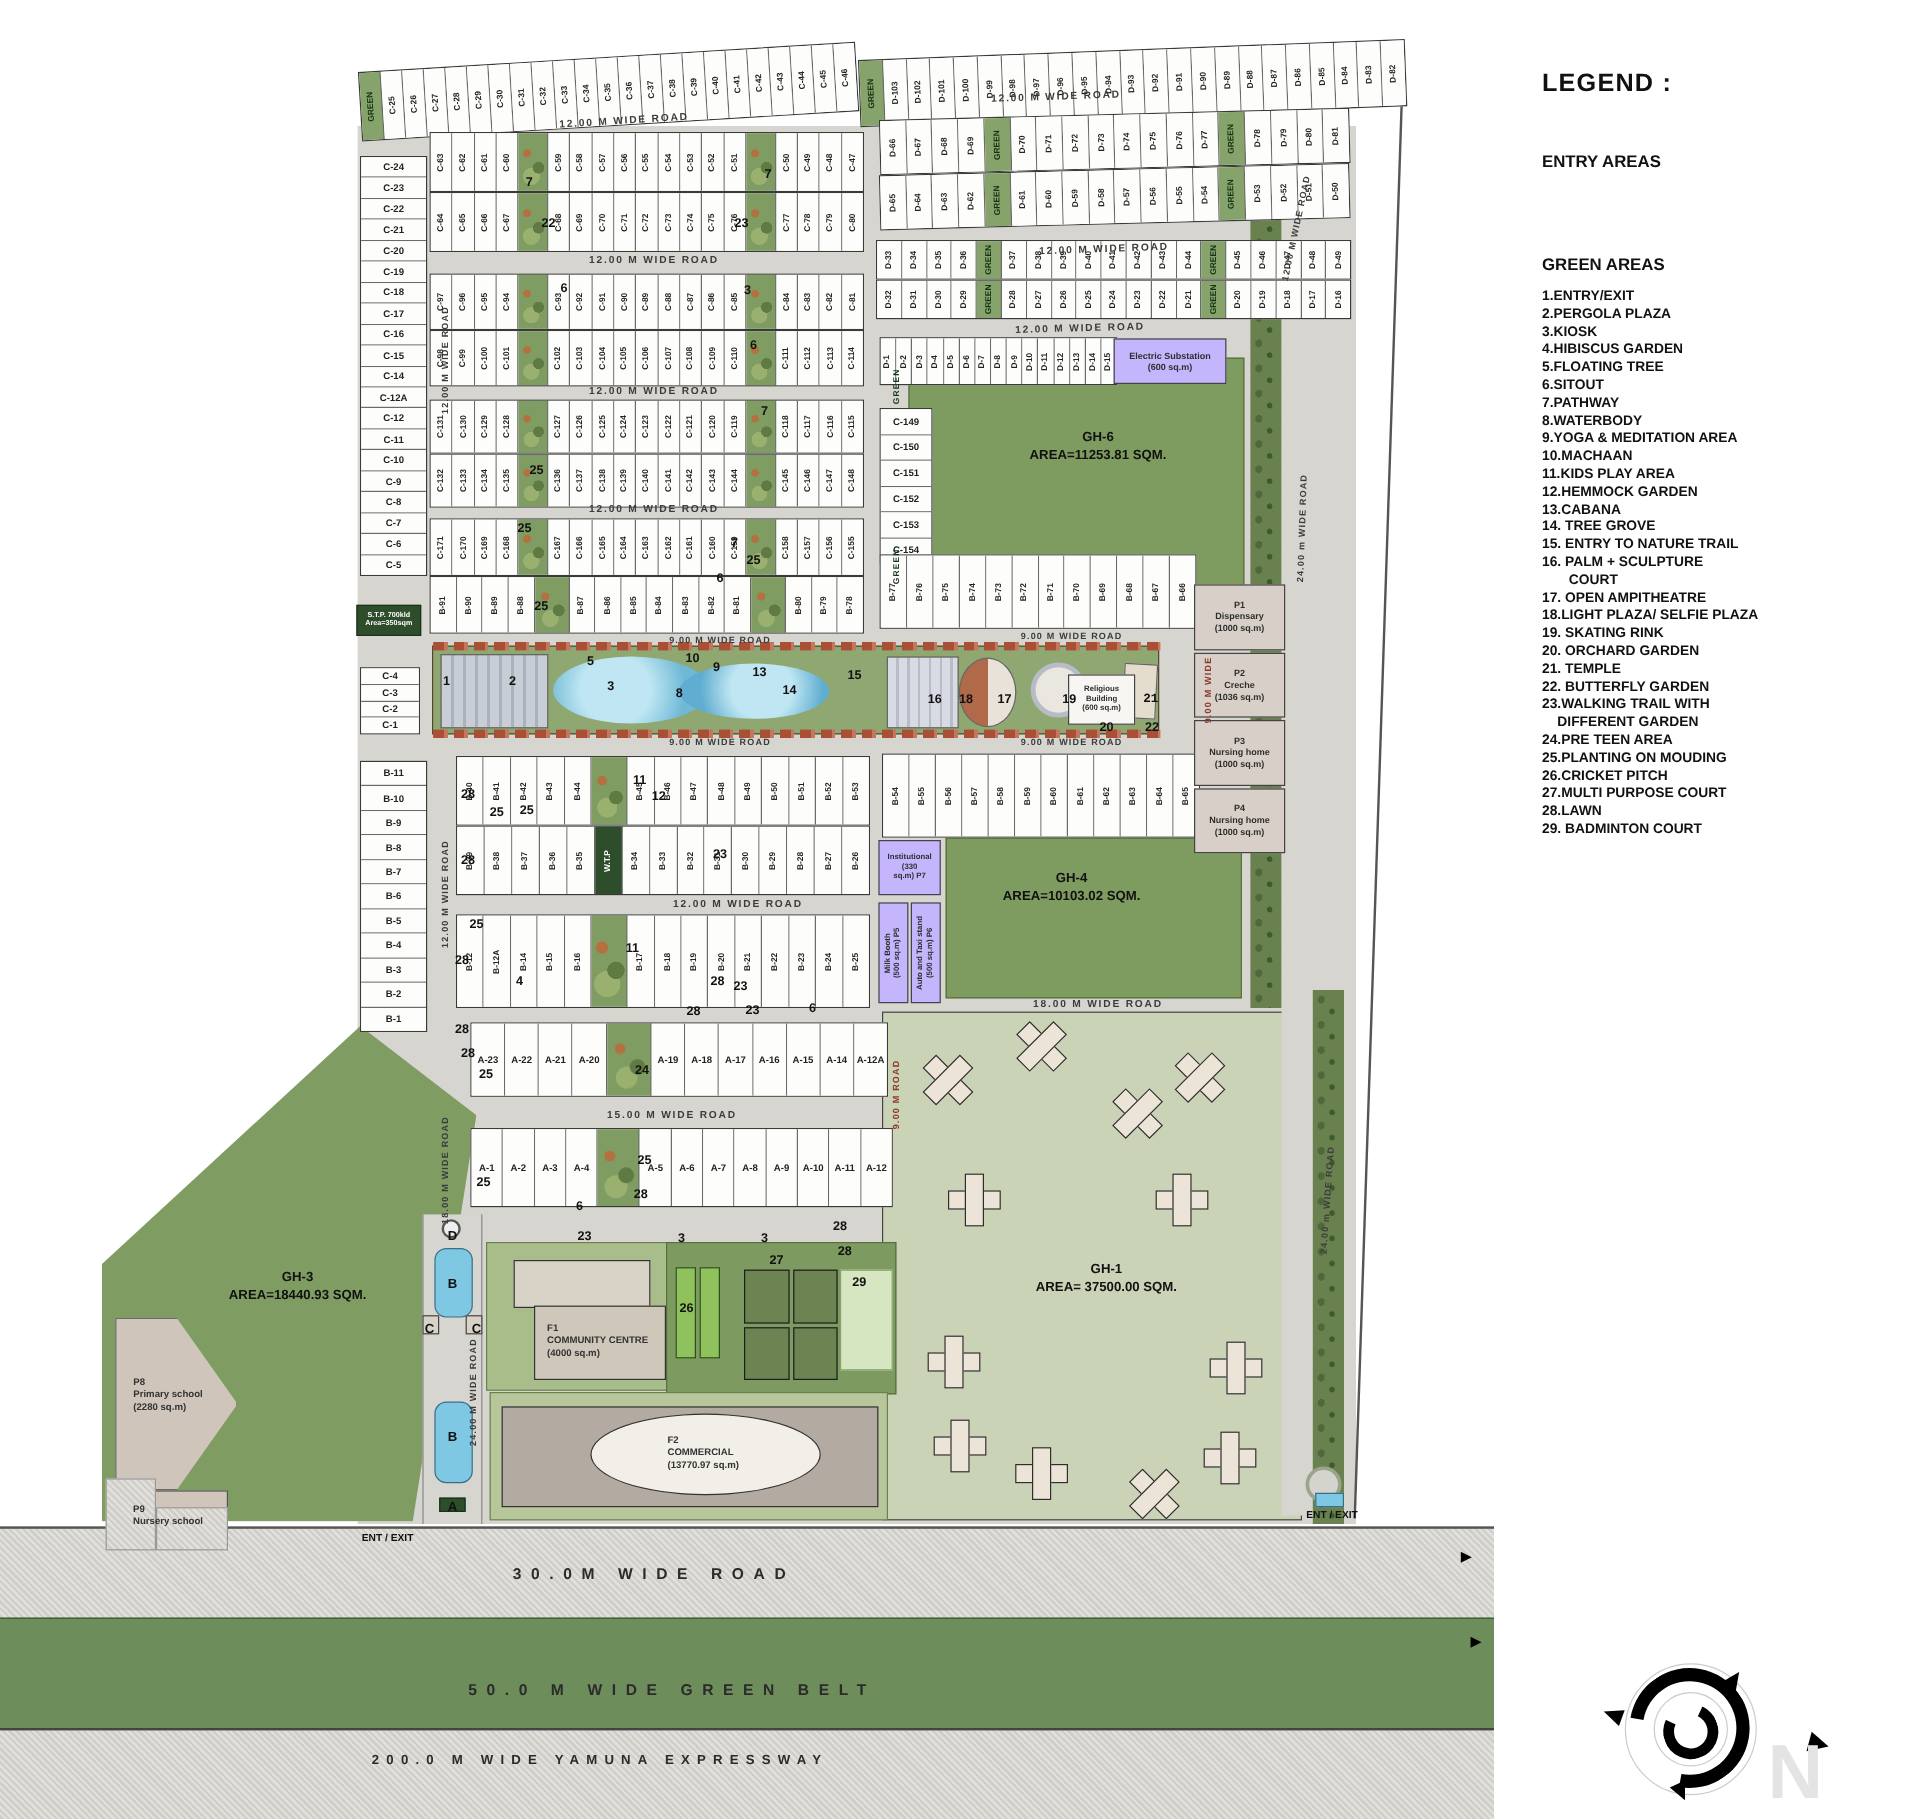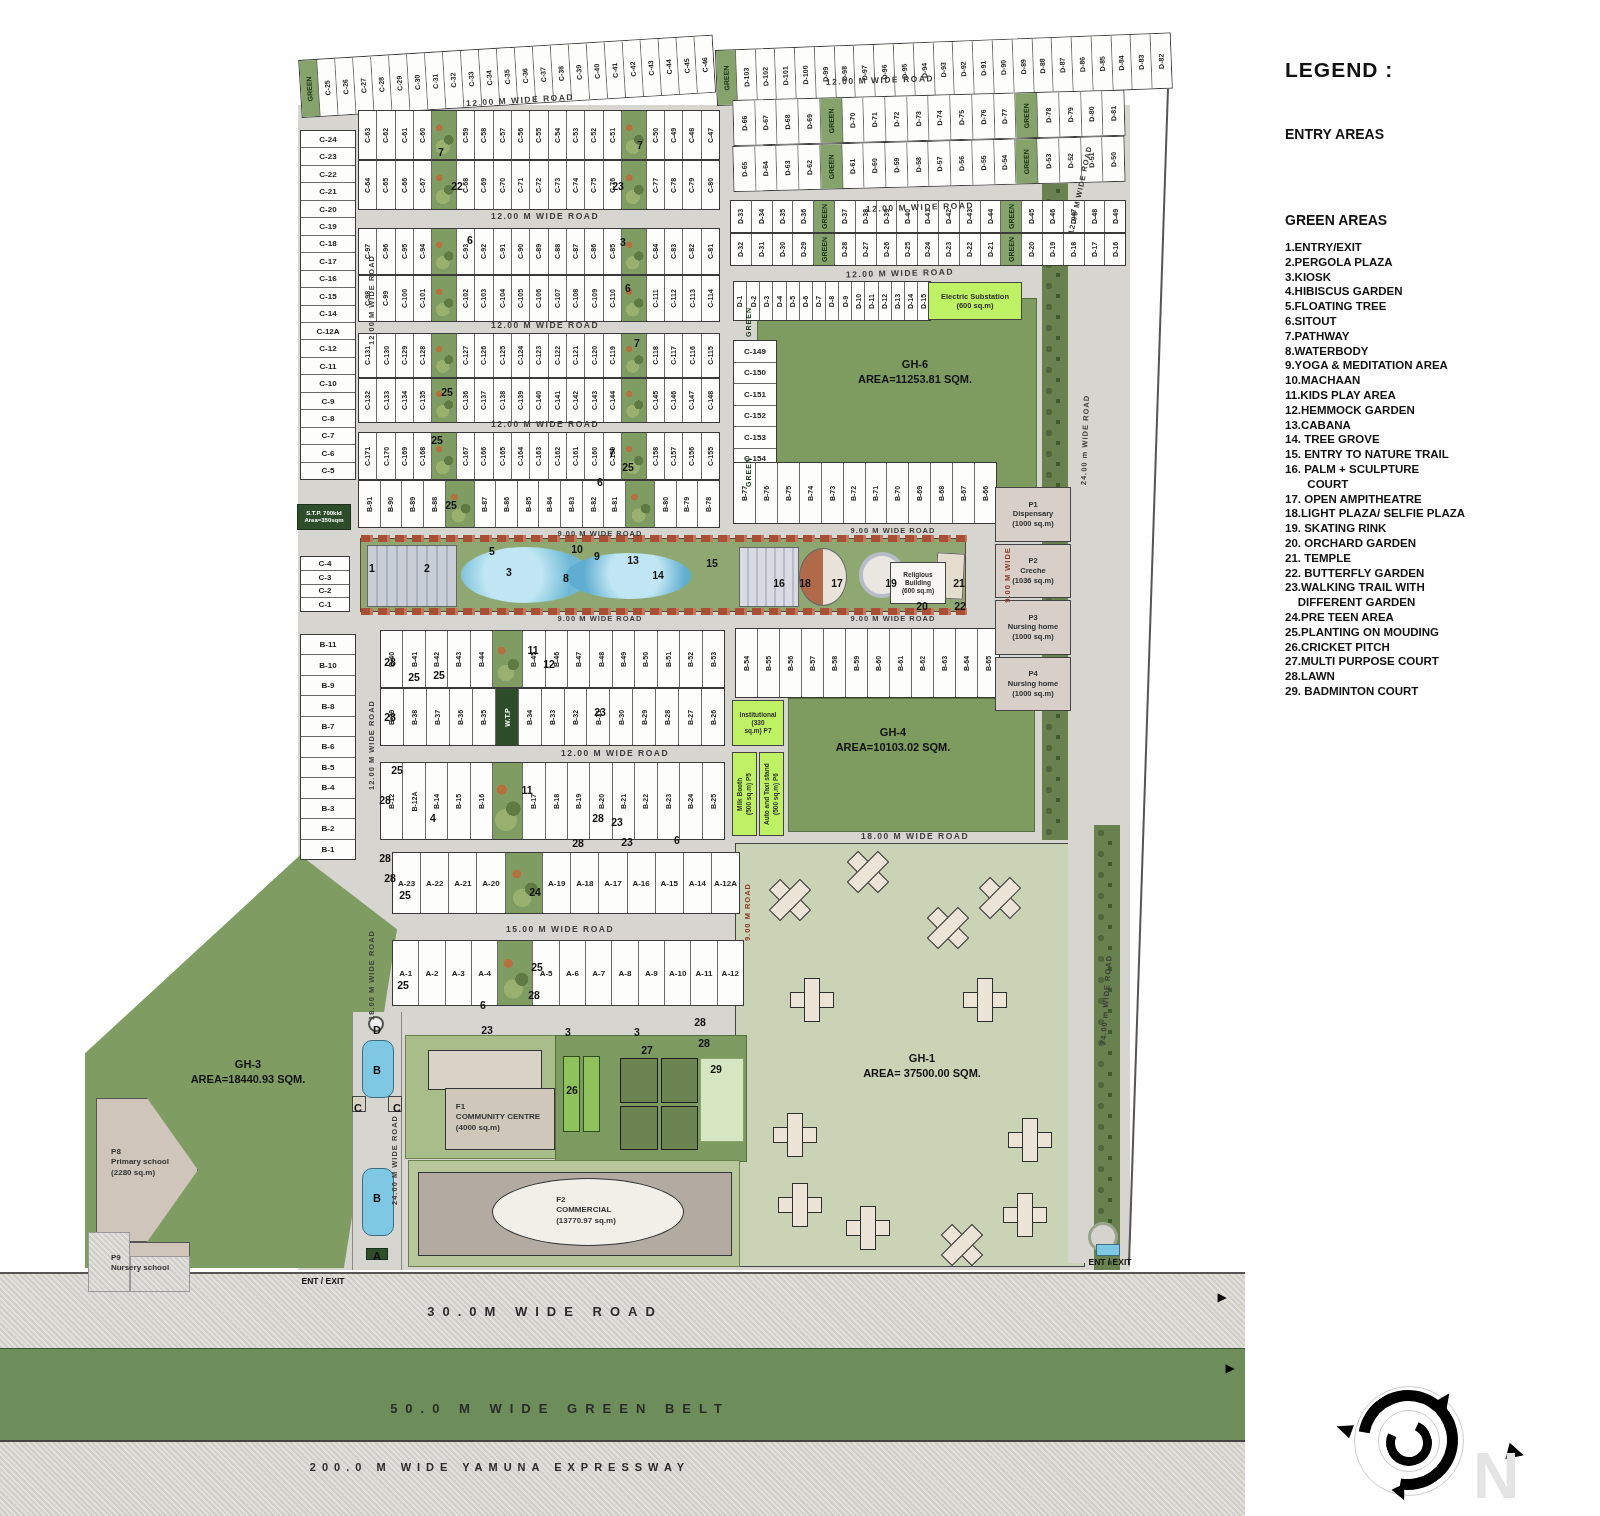--- a/index.html
+++ b/index.html
@@ -35,21 +35,21 @@
   .mk.areaS{font-weight:bold;font-size:8px;line-height:1.3;color:#333;}
   .mk.letter{font-weight:bold;font-size:11px;}
   .mk.ent{font-weight:bold;font-size:8.5px;white-space:nowrap;}
   .mk.band{font-weight:bold;font-size:13px;letter-spacing:8px;color:#2b2b2b;white-space:nowrap;}
   .mk.band2{font-weight:bold;font-size:11px;letter-spacing:6px;color:#2b2b2b;white-space:nowrap;}
   .mk.greenv{font-weight:bold;font-size:7px;letter-spacing:1px;color:#14381a;white-space:nowrap;}
   .mk.wm{font-weight:bold;font-size:64px;color:#e4e4e4;}
   .mk.arrow{font-size:22px;color:#000;}
   .mk.arrow2{font-size:12px;color:#000;}
   
-  .fac{position:absolute;background:#bef264;border:1.2px solid #444;box-sizing:border-box;
+  .fac{position:absolute;background:#c4b5fd;border:1.2px solid #444;box-sizing:border-box;
        display:flex;align-items:center;justify-content:center;text-align:center;
        font-size:7.5px;font-weight:bold;color:#2e2e2e;white-space:pre-line;line-height:1.25;}
   .fac.dark{background:#2e4d2a;color:#fff;font-size:6px;border-color:#1c301a;}
   .fac.white{background:#f7f6f2;font-size:6.5px;}
   .fac.vert{writing-mode:vertical-rl;transform:rotate(180deg);font-size:6.5px;}
   
   .green-area{position:absolute;background:#7e9b60;box-sizing:border-box;border:1px solid #57703f;}
   .lgreen{position:absolute;background:#cbd3b6;border:1.2px solid #444;box-sizing:border-box;}
   .roadband{position:absolute;background:#d7d5cf;}
   .trees{position:absolute;background-color:#69814f;
@@ -1550,21 +1550,21 @@
       <div class="mk num" style="left: 577px; top: 549px; transform: translate(-50%, -50%);">10</div>
       <div class="mk num" style="left: 597px; top: 556px; transform: translate(-50%, -50%);">9</div>
       <div class="mk num" style="left: 633px; top: 560px; transform: translate(-50%, -50%);">13</div>
       <div class="mk num" style="left: 658px; top: 575px; transform: translate(-50%, -50%);">14</div>
       <div class="mk num" style="left: 712px; top: 563px; transform: translate(-50%, -50%);">15</div>
       <div class="mk num" style="left: 779px; top: 583px; transform: translate(-50%, -50%);">16</div>
       <div class="mk num" style="left: 805px; top: 583px; transform: translate(-50%, -50%);">18</div>
       <div class="mk num" style="left: 837px; top: 583px; transform: translate(-50%, -50%);">17</div>
       <div class="mk num" style="left: 891px; top: 583px; transform: translate(-50%, -50%);">19</div>
       <div class="mk num" style="left: 922px; top: 606px; transform: translate(-50%, -50%);">20</div>
-      <div class="mk num" style="left: 959px; top: 583px; transform: translate(-50%, -50%);">21</div>
+      <div class="mk num" style="left: 959px; top: 583px; transform: translate(-50%, -50%); font-family: Liberation Mono, monospace;">21</div>
       <div class="mk num" style="left: 960px; top: 606px; transform: translate(-50%, -50%);">22</div>
       <div class="mk num" style="left: 390px; top: 662px; transform: translate(-50%, -50%);">28</div>
       <div class="mk num" style="left: 414px; top: 677px; transform: translate(-50%, -50%);">25</div>
       <div class="mk num" style="left: 439px; top: 675px; transform: translate(-50%, -50%);">25</div>
       <div class="mk num" style="left: 533px; top: 650px; transform: translate(-50%, -50%);">11</div>
       <div class="mk num" style="left: 549px; top: 664px; transform: translate(-50%, -50%);">12</div>
       <div class="mk num" style="left: 600px; top: 712px; transform: translate(-50%, -50%);">23</div>
       <div class="mk num" style="left: 390px; top: 717px; transform: translate(-50%, -50%);">28</div>
       <div class="mk num" style="left: 397px; top: 770px; transform: translate(-50%, -50%);">25</div>
       <div class="mk num" style="left: 385px; top: 800px; transform: translate(-50%, -50%);">28</div>

